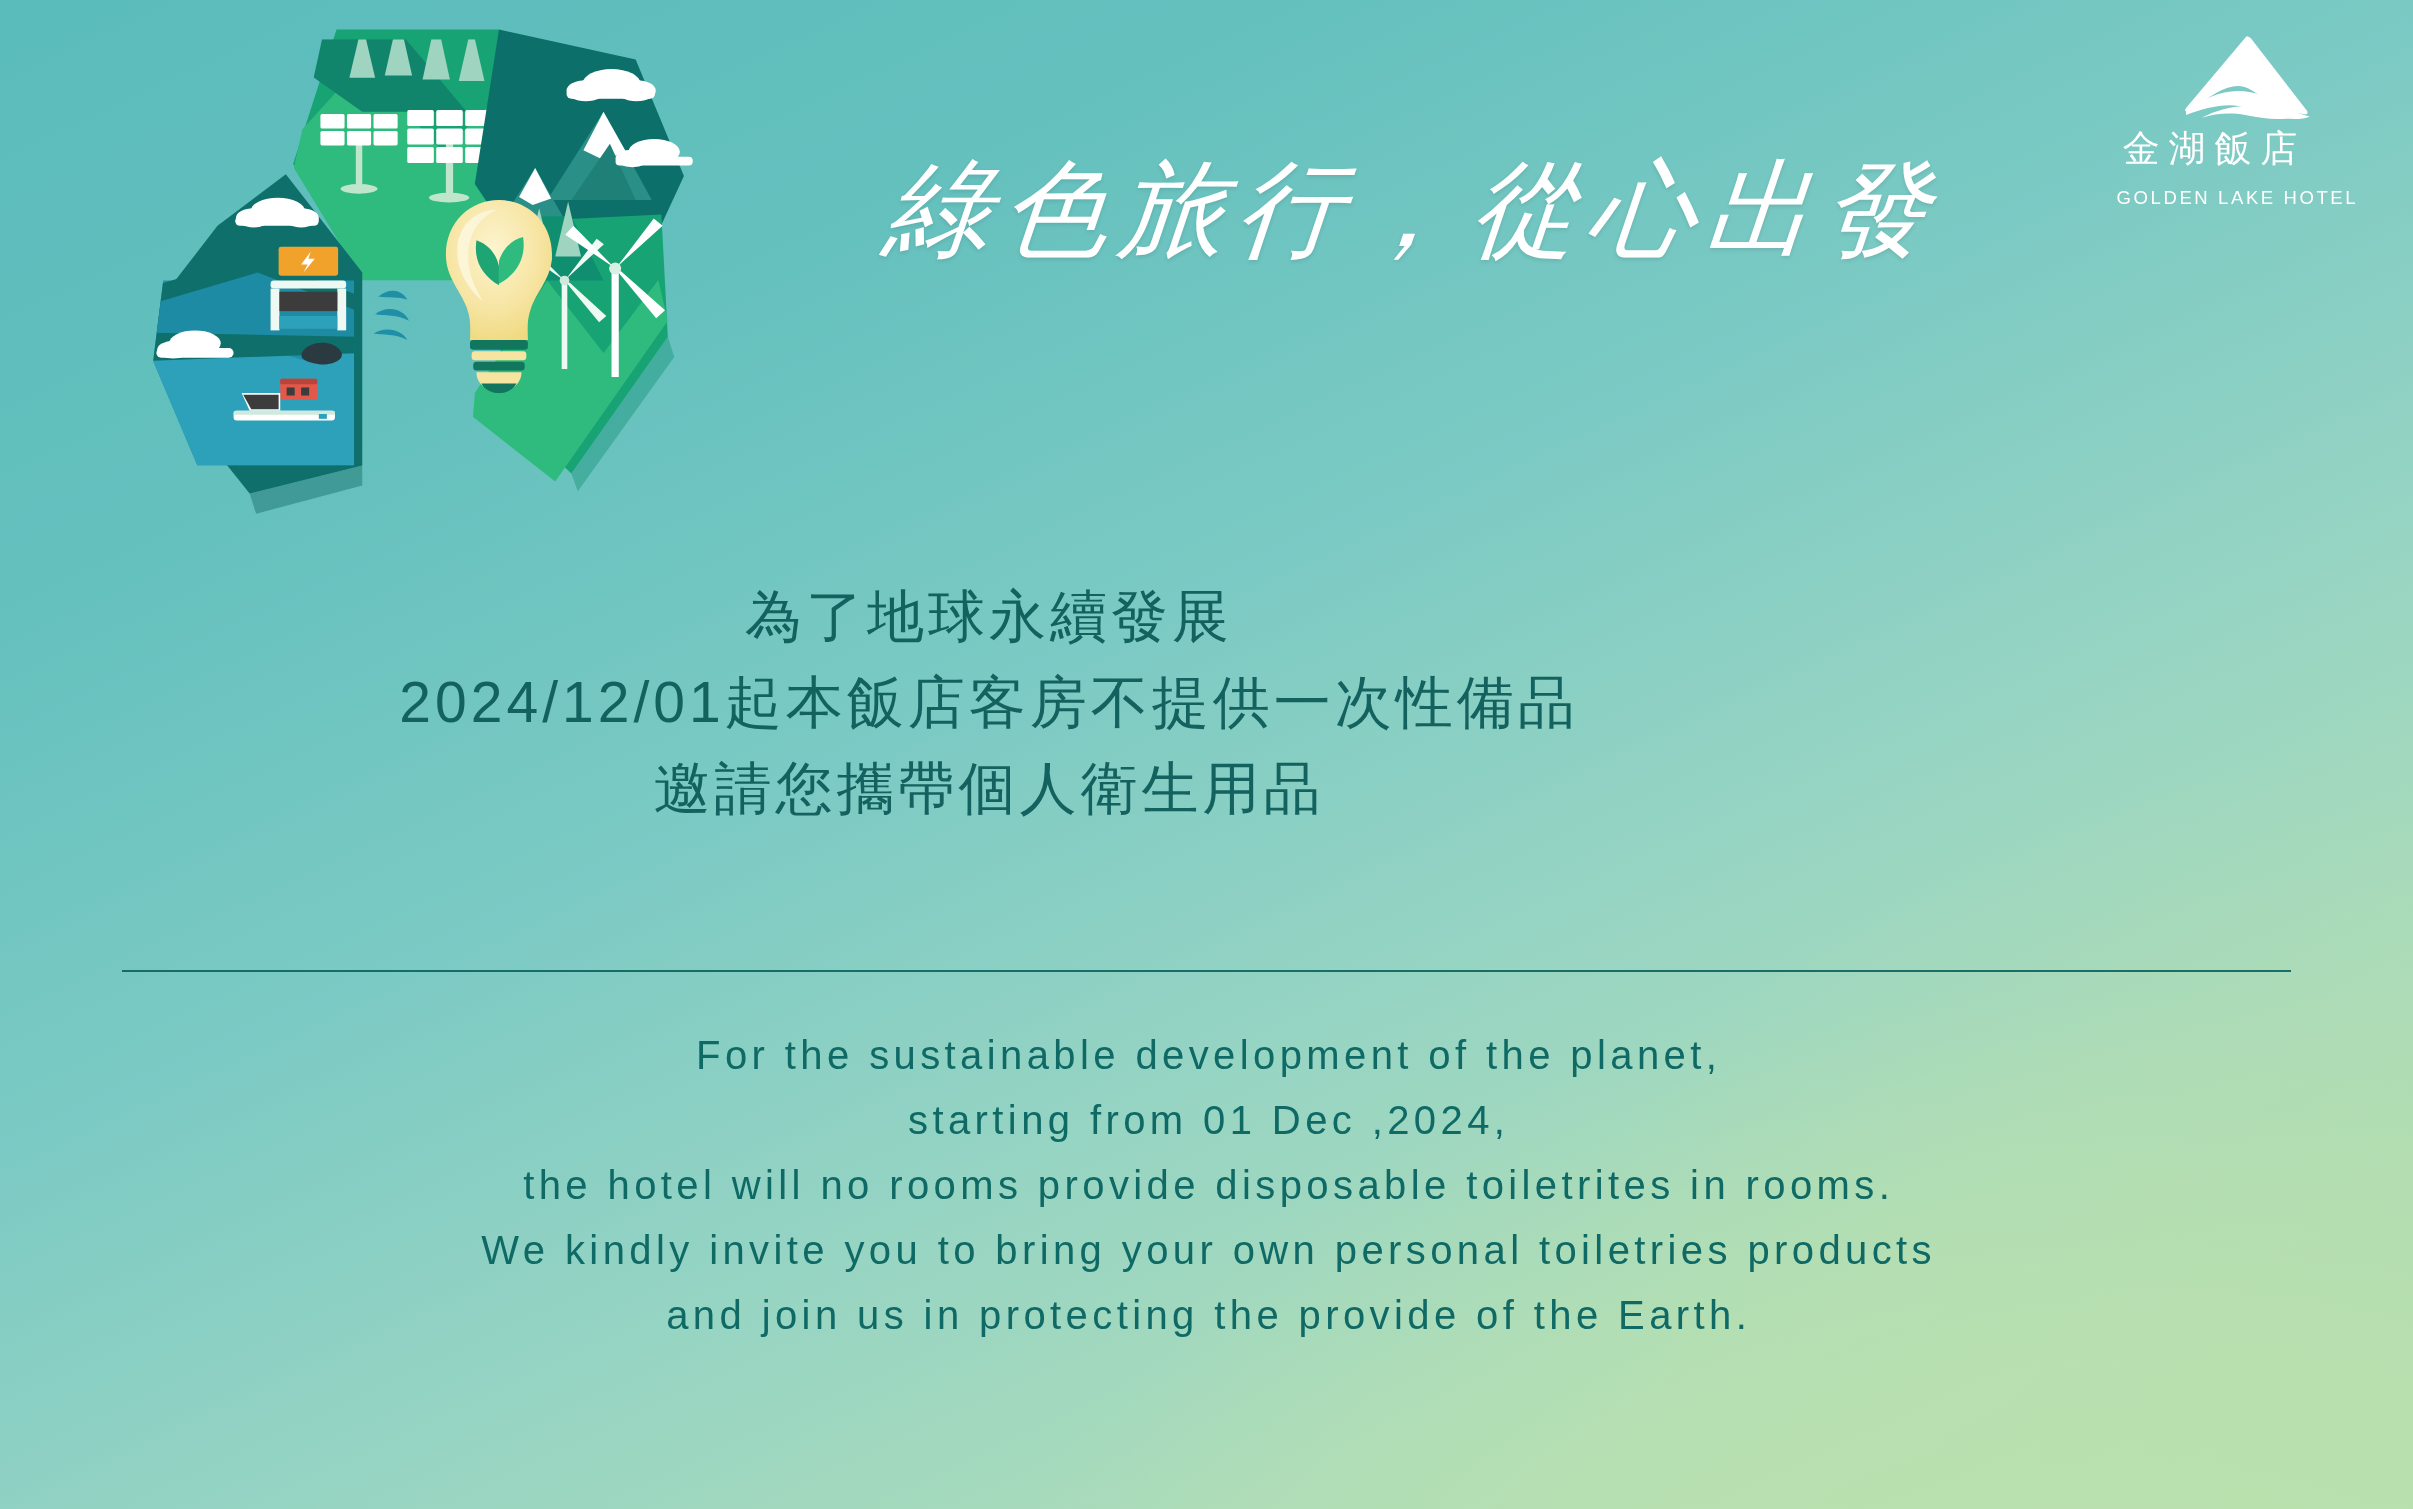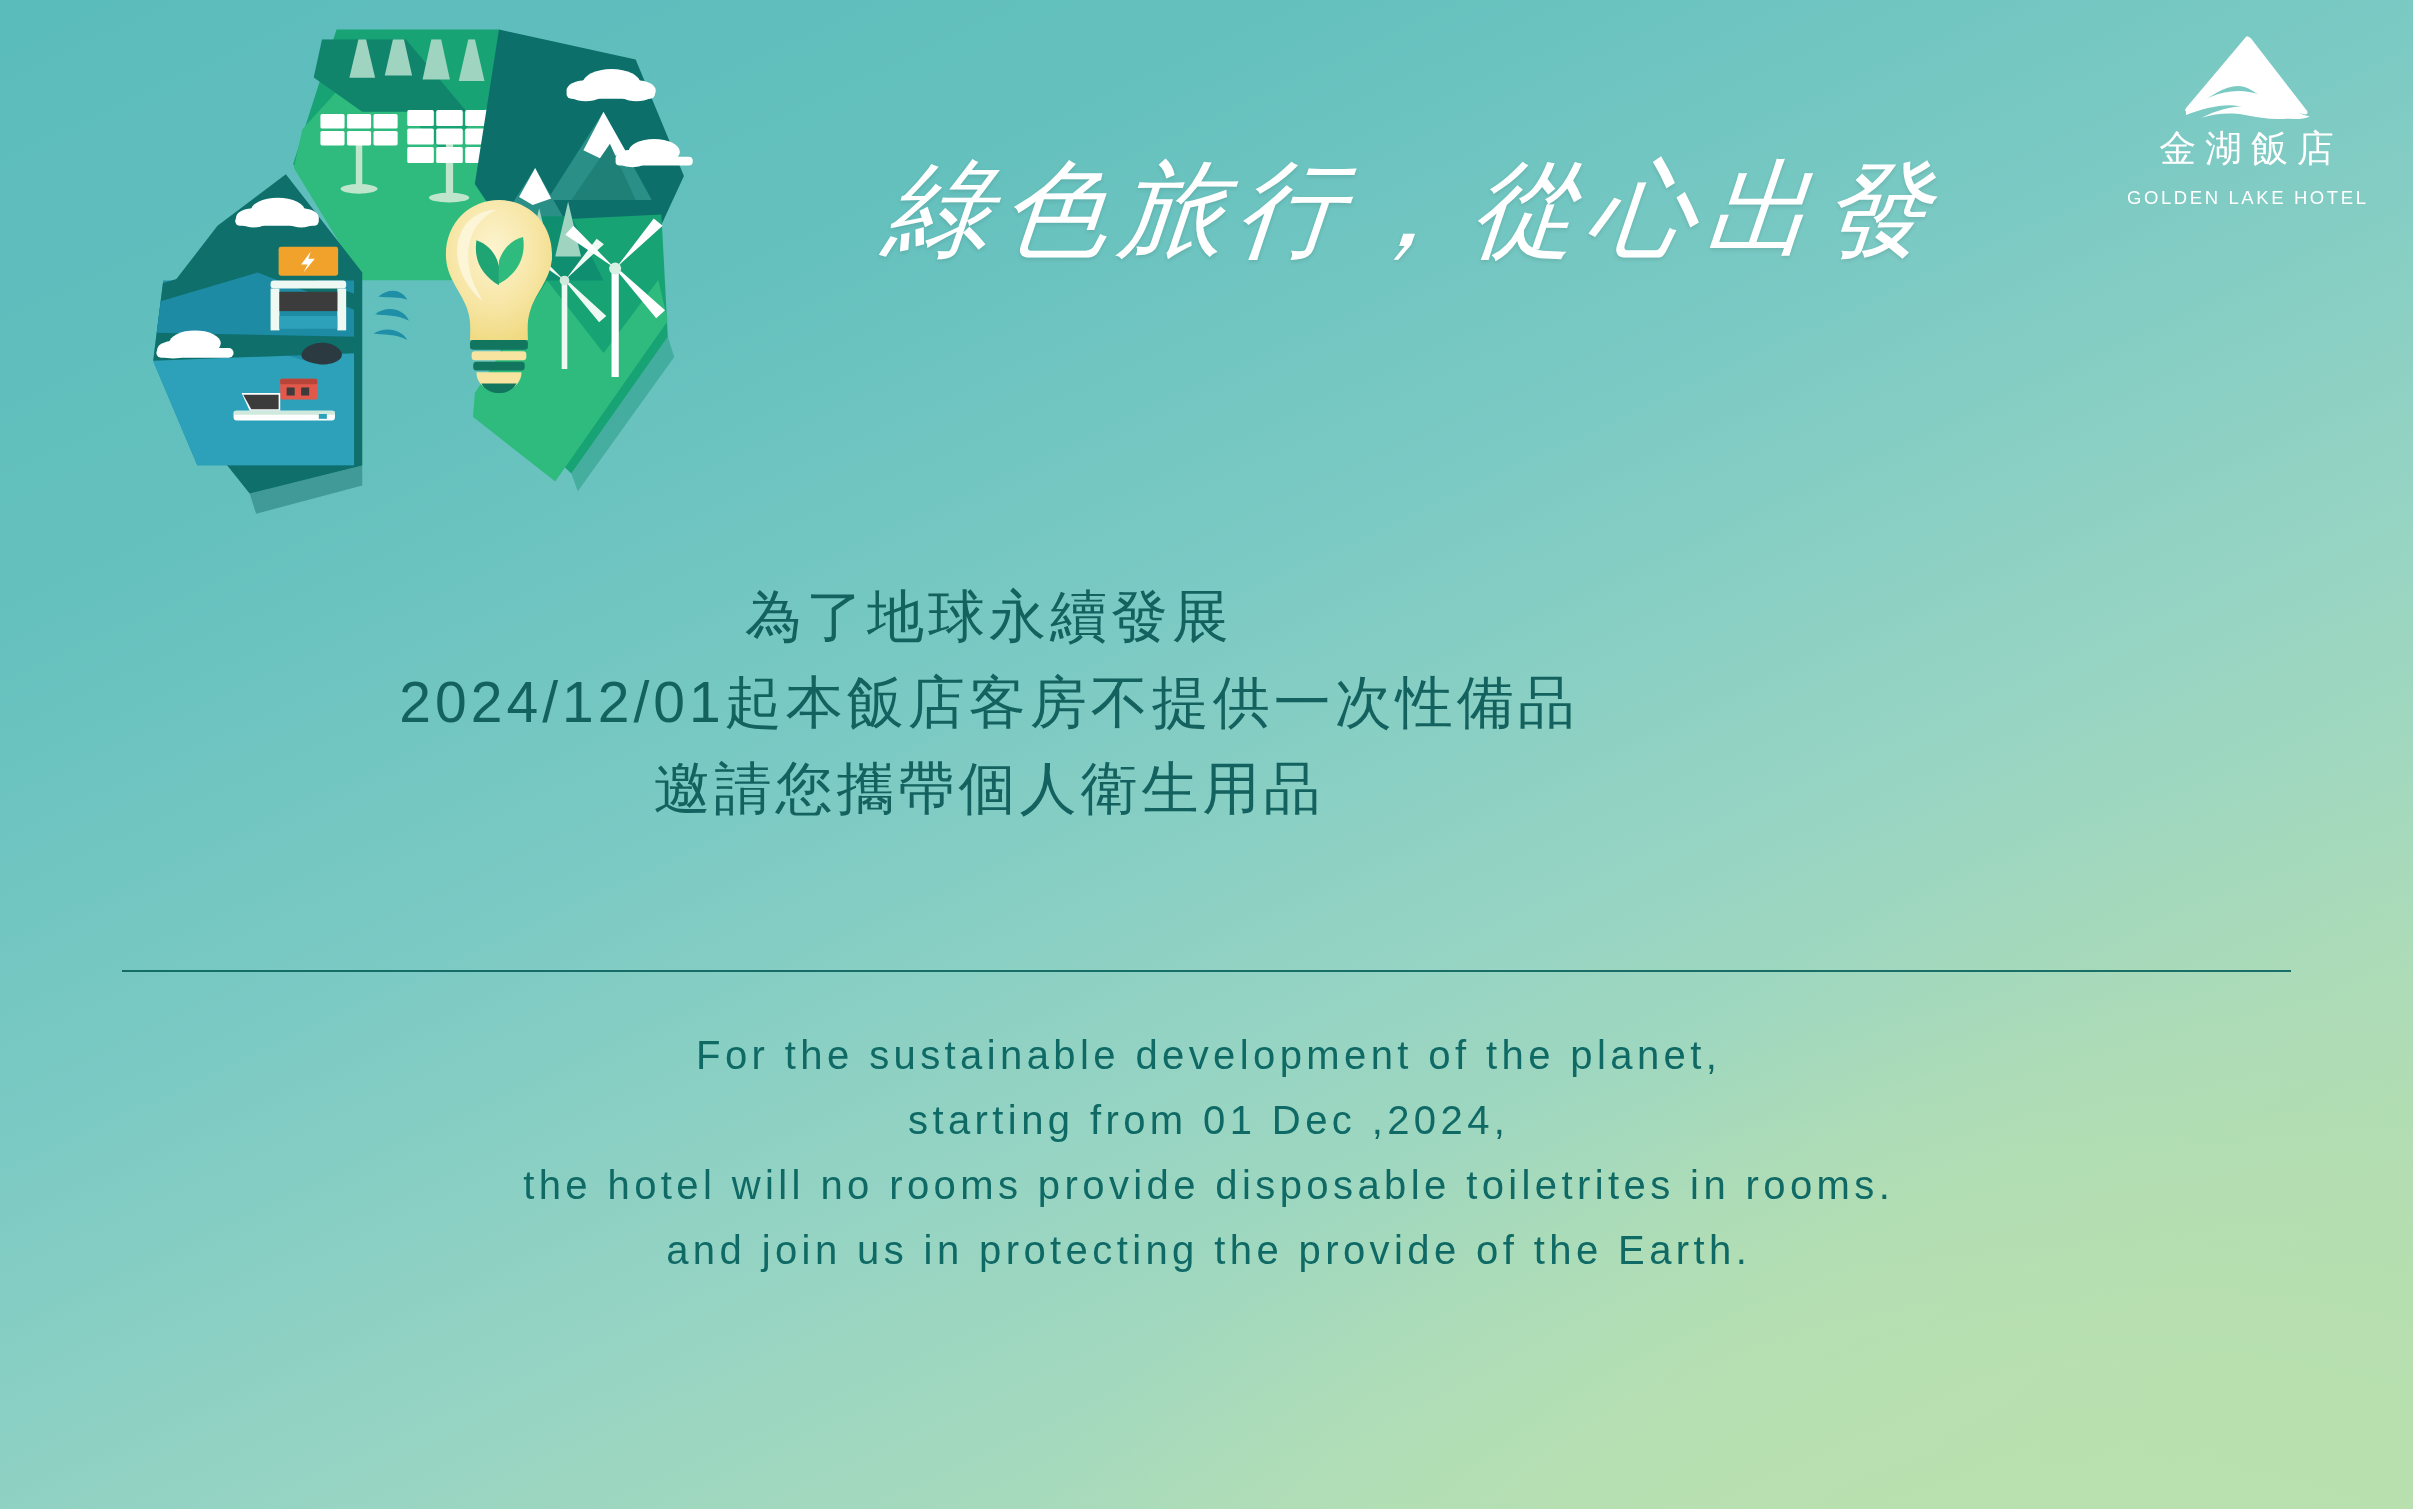--- a/index.html
+++ b/index.html
@@ -29,21 +29,20 @@
     height: 523px;
   }
   #illustration svg { display:block; width:100%; height:100%; }
 
   
   #logo-block {
     position: absolute;
     right: 34px;
     top: 32px;
     width: 265px;
-    text-align: center;
     color: #ffffff;
   }
   #logo-mark { width: 143px; height: 90px; margin: 0 auto; display:block; }
   #logo-cn {
     font-size: 37px;
     letter-spacing: 8.8px;
     margin-top: 8px;
     line-height: 1;
     text-indent: 8.8px;
     font-weight: 400;
@@ -347,17 +346,18 @@
     <div class="line">2024/12/01起本飯店客房不提供一次性備品</div>
     <div class="line">邀請您攜帶個人衛生用品</div>
   </div>
 
   <div id="divider"></div>
 
   <div id="en-body">
     <div class="line">For the sustainable development of the planet,</div>
     <div class="line">starting from 01 Dec ,2024,</div>
     <div class="line">the hotel will no rooms provide disposable toiletrites in rooms.</div>
+    <div class="line">We kindly invite you to bring your own personal toiletries products</div>
     <div class="line">and join us in protecting the provide of the Earth.</div>
   </div>
 
 </div>
 
 
 </body></html>

